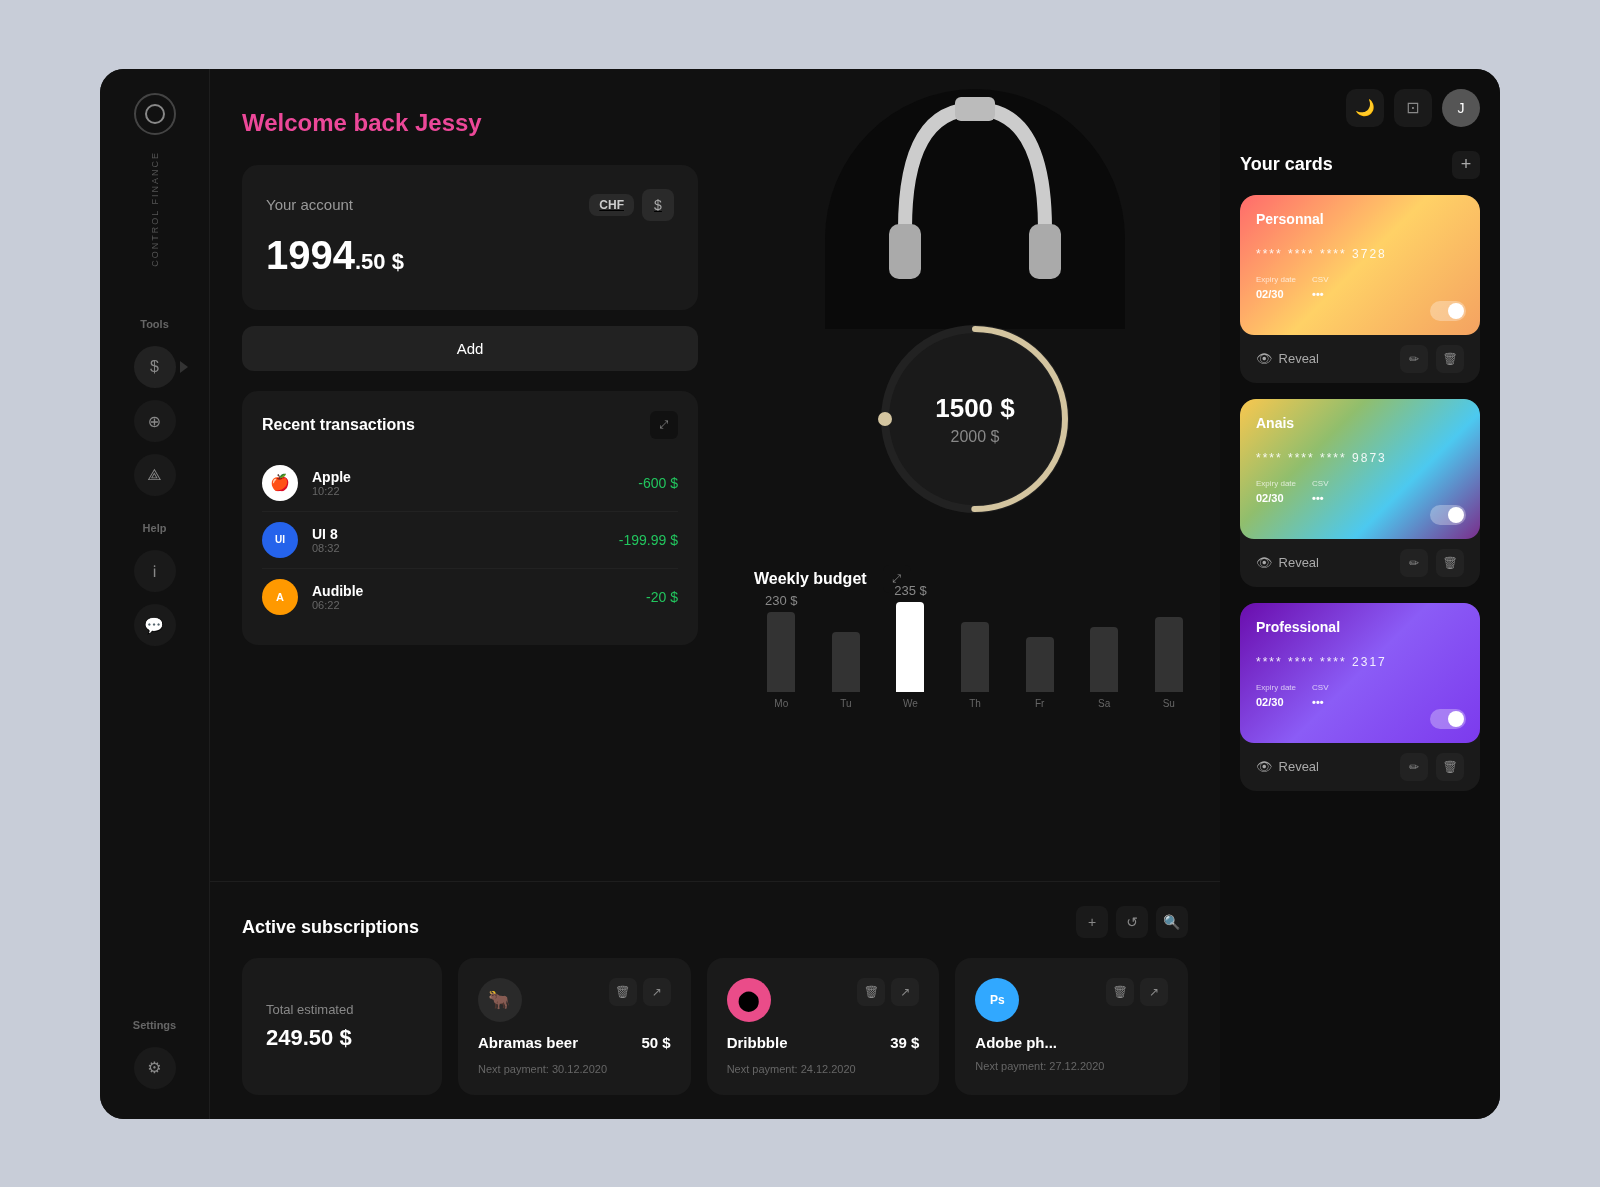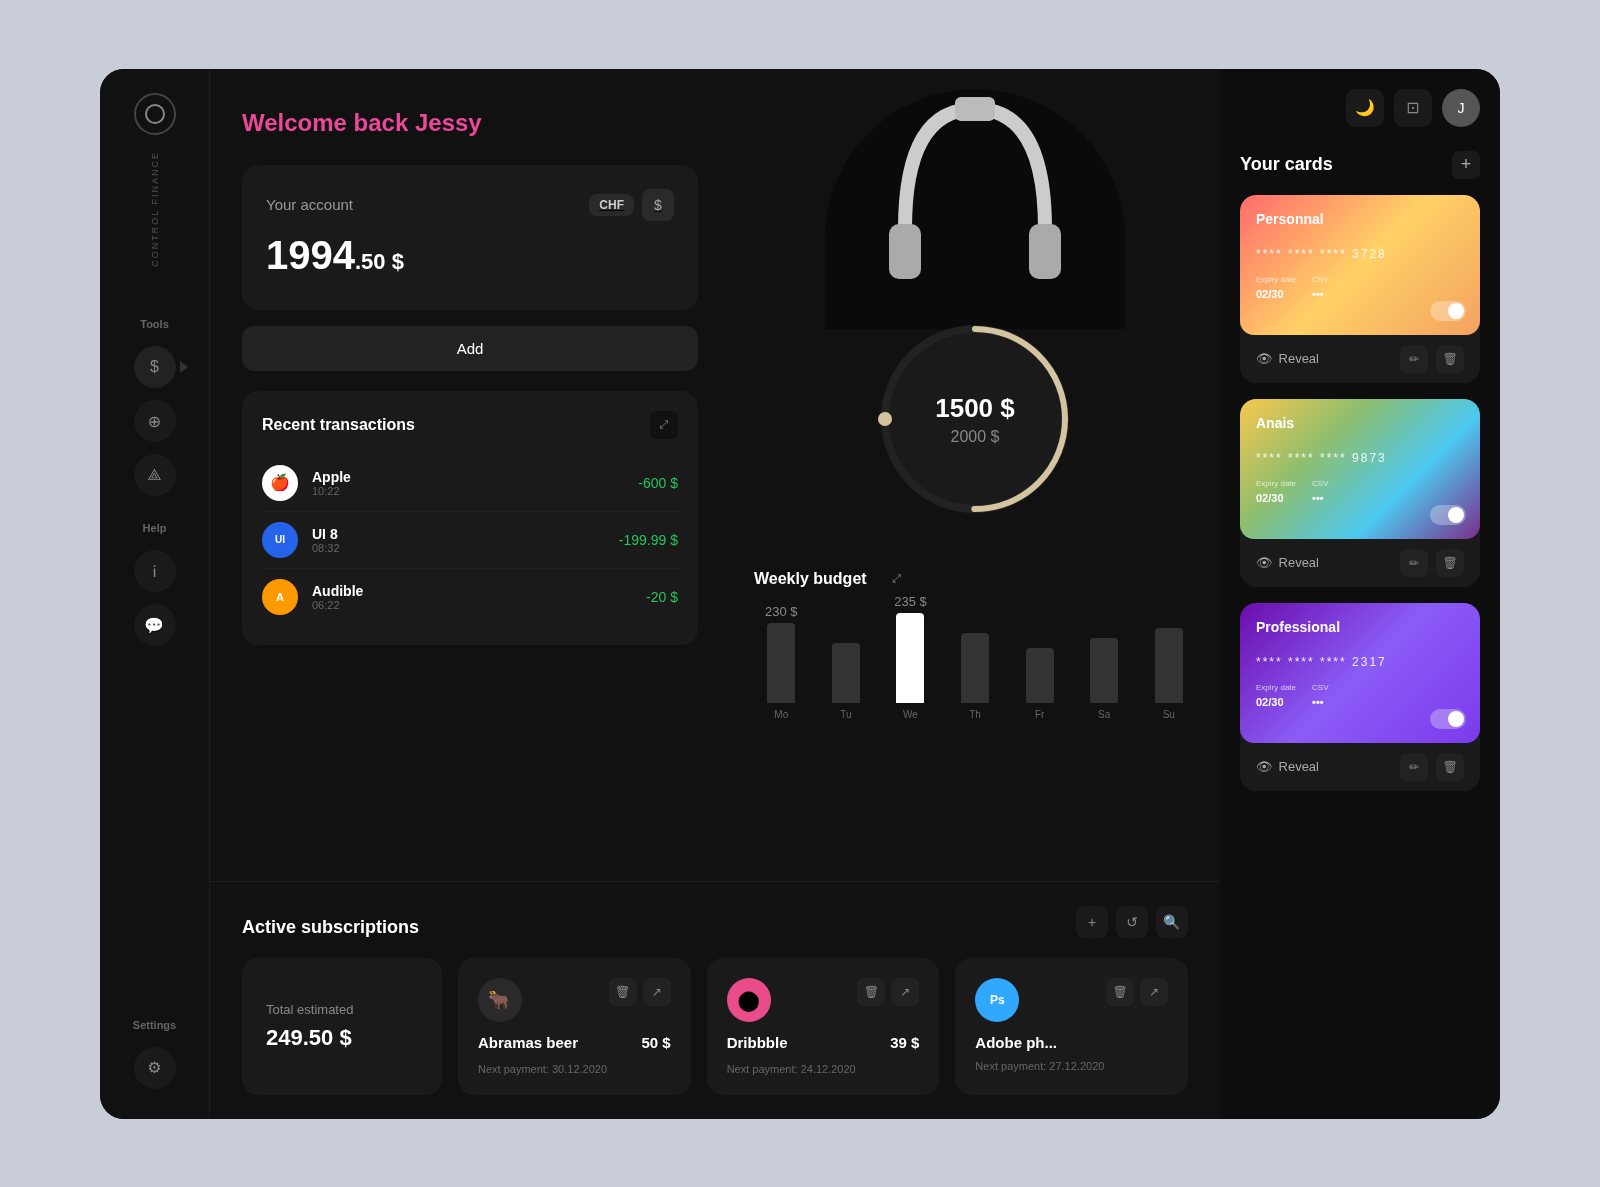--- a/index.html
+++ b/index.html
@@ -310,21 +310,21 @@
       margin-top: 4px;
     }
     .weekly-budget-section {
       width: 100%;
       padding: 20px 24px;
       background: #111;
     }
     .weekly-budget-header {
       display: flex;
       align-items: center;
-      margin-bottom: 31px;
+      margin-bottom: 20px;
       gap: 16px;
     }
     .weekly-budget-title {
       color: #ffffff;
       font-size: 16px;
       font-weight: 600;
     }
     .bar-chart {
       display: flex;
       align-items: flex-end;

